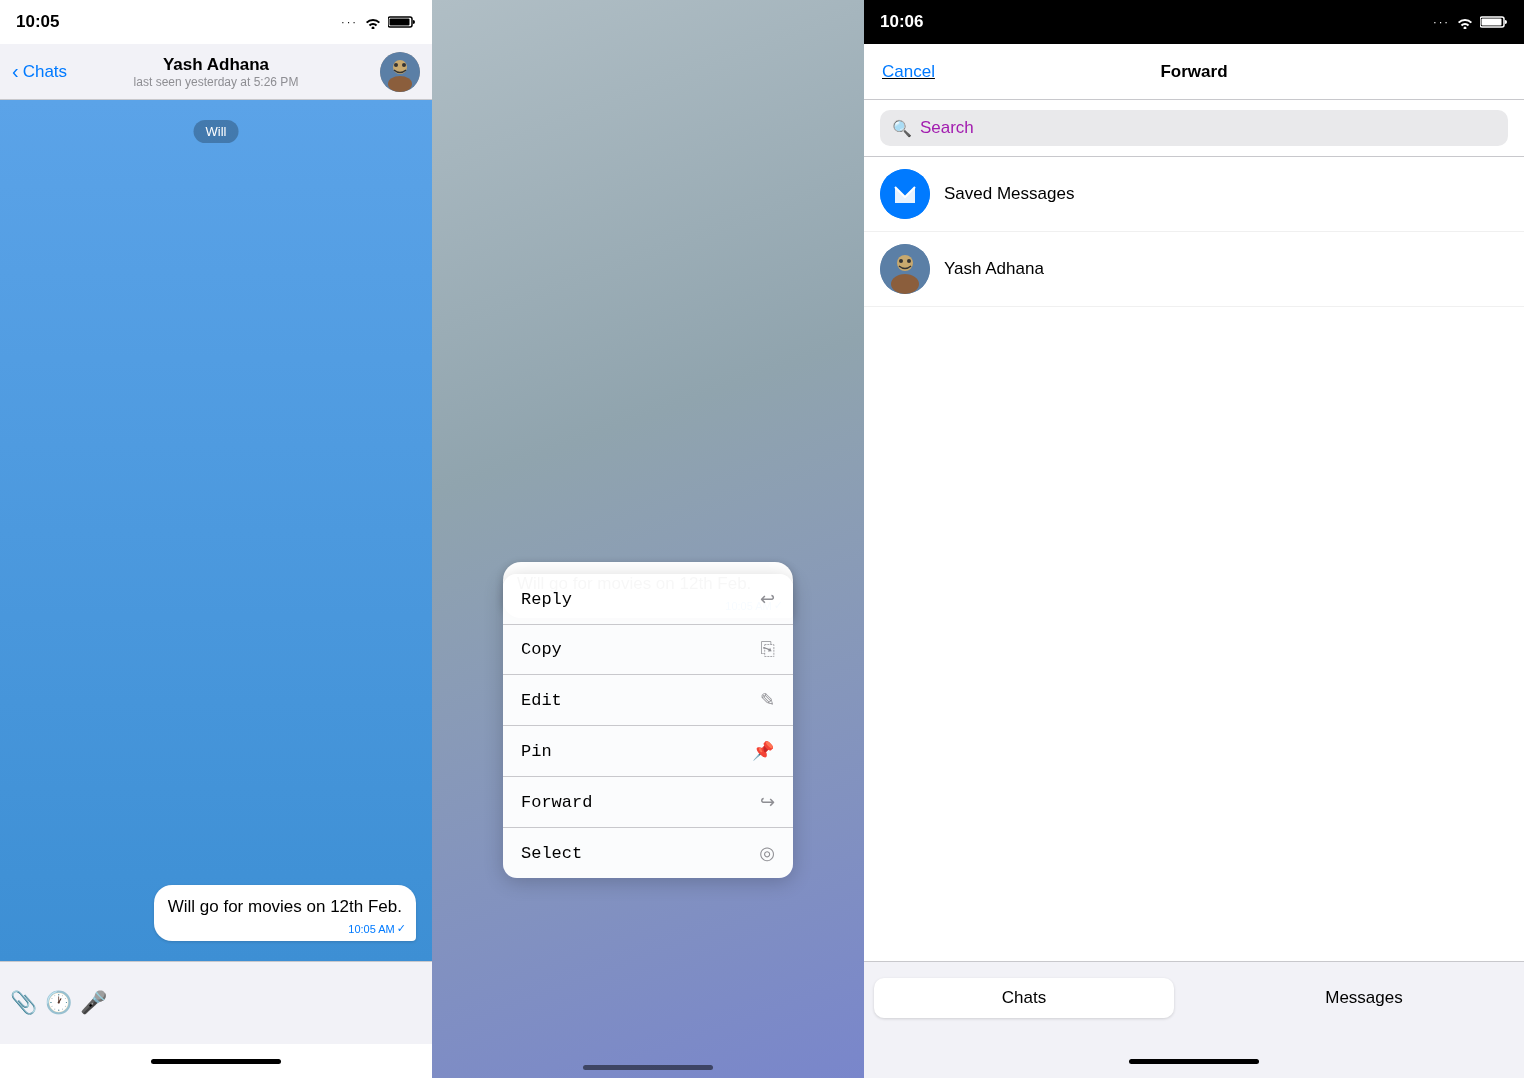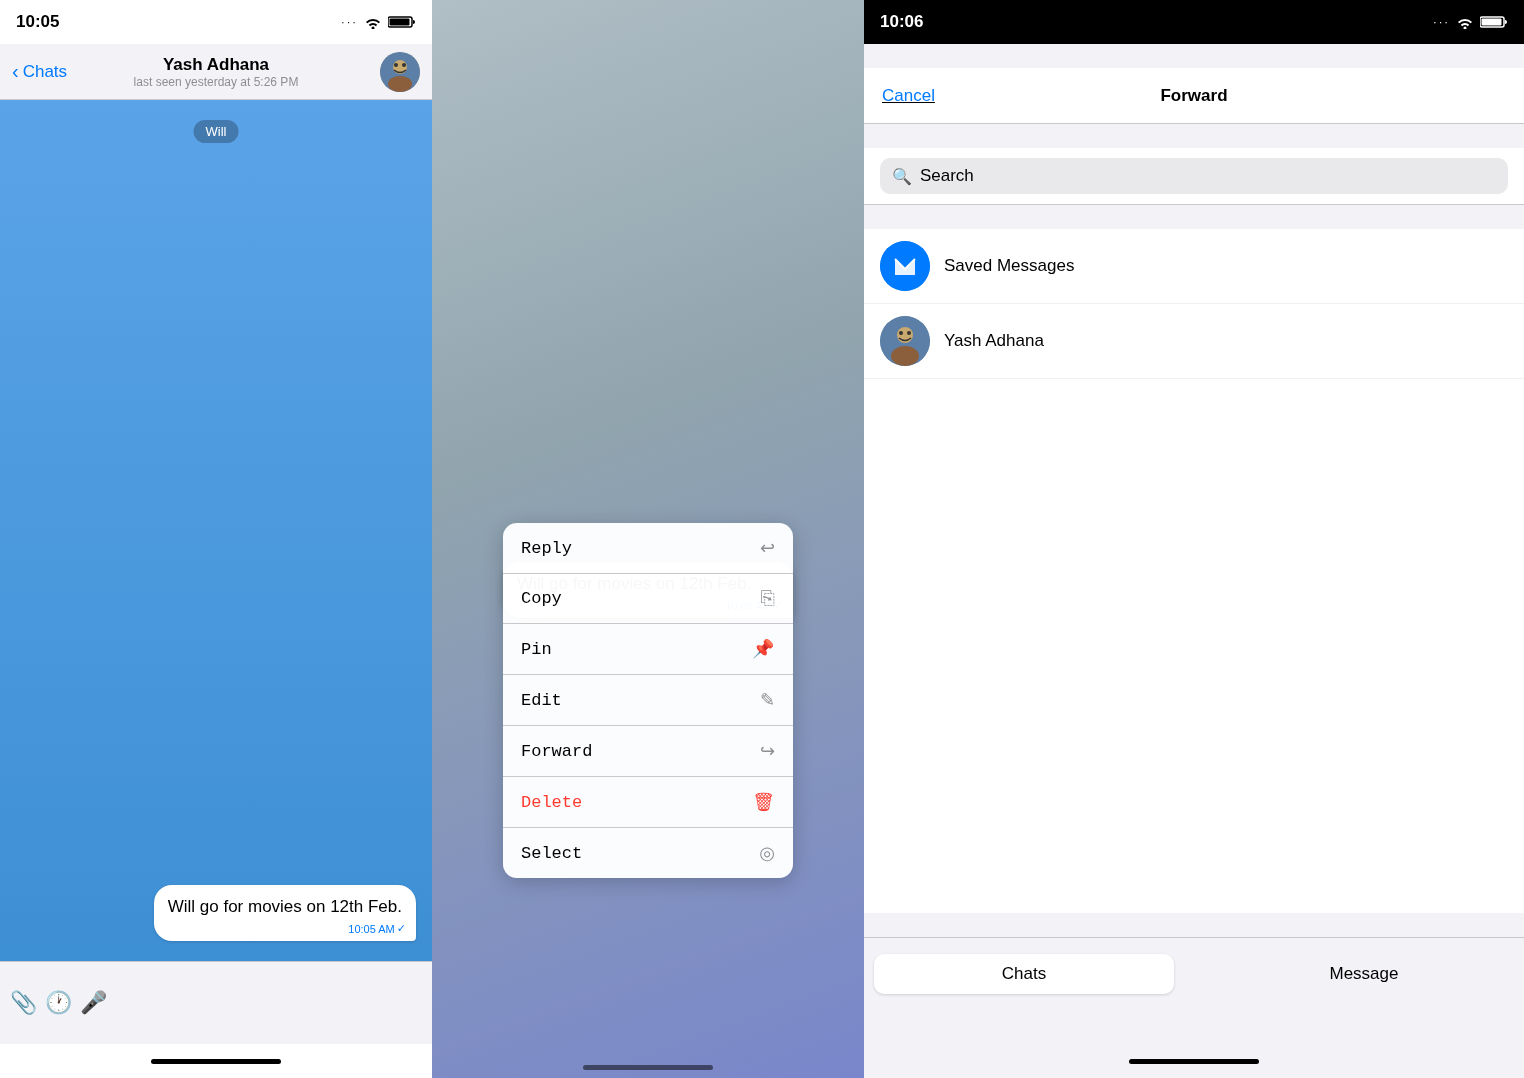--- a/index.html
+++ b/index.html
@@ -265,21 +265,20 @@
       z-index: 10;
     }
 
     
     .panel-forward {
       width: 660px;
       height: 1078px;
       background: #f2f2f7;
       display: flex;
       flex-direction: column;
-      gap: 24px;
     }
     .forward-status-bar {
       height: 44px;
       background: #000;
       display: flex;
       align-items: center;
       justify-content: space-between;
       padding: 0 16px;
     }
     .forward-status-time {
@@ -327,21 +326,21 @@
       align-items: center;
       padding: 8px 12px;
       gap: 8px;
     }
     .search-icon-text {
       font-size: 16px;
       color: #8e8e93;
     }
     .search-placeholder {
       font-size: 17px;
-      color: #000000;
+      color: #a21caf;
     }
     .contacts-list {
       flex: 1;
       background: #fff;
       overflow-y: auto;
     }
     .contact-item {
       display: flex;
       align-items: center;
       padding: 12px 16px;
@@ -486,34 +485,30 @@
   <div class="context-menu">
     <div class="menu-item">
       <span class="menu-item-label">Reply</span>
       <span class="menu-item-icon">↩</span>
     </div>
     <div class="menu-item">
       <span class="menu-item-label">Copy</span>
       <span class="menu-item-icon">⎘</span>
     </div>
     <div class="menu-item">
+      <span class="menu-item-label">Edit</span>
+      <span class="menu-item-icon">✎</span>
+    </div>
+    <div class="menu-item">
       <span class="menu-item-label">Pin</span>
       <span class="menu-item-icon">📌</span>
-    </div>
-    <div class="menu-item">
-      <span class="menu-item-label">Edit</span>
-      <span class="menu-item-icon">✎</span>
     </div>
     <div class="menu-item">
       <span class="menu-item-label">Forward</span>
       <span class="menu-item-icon">↪</span>
-    </div>
-    <div class="menu-item">
-      <span class="menu-item-label delete">Delete</span>
-      <span class="menu-item-icon delete">🗑</span>
     </div>
     <div class="menu-item">
       <span class="menu-item-label">Select</span>
       <span class="menu-item-icon">◎</span>
     </div>
   </div>
 
   <div class="context-home-indicator"></div>
 </div>
 
@@ -572,20 +567,20 @@
       </div>
       <span class="contact-name">Yash Adhana</span>
     </div>
   </div>
 
   <div class="forward-tab-bar">
     <div class="tab-btn active">
       <span>Chats</span>
     </div>
     <div class="tab-btn inactive">
-      <span>Message</span>
+      <span>Messages</span>
     </div>
   </div>
 
   <div class="forward-home-bar">
     <div class="home-bar"></div>
   </div>
 </div>
 
 </body></html>

